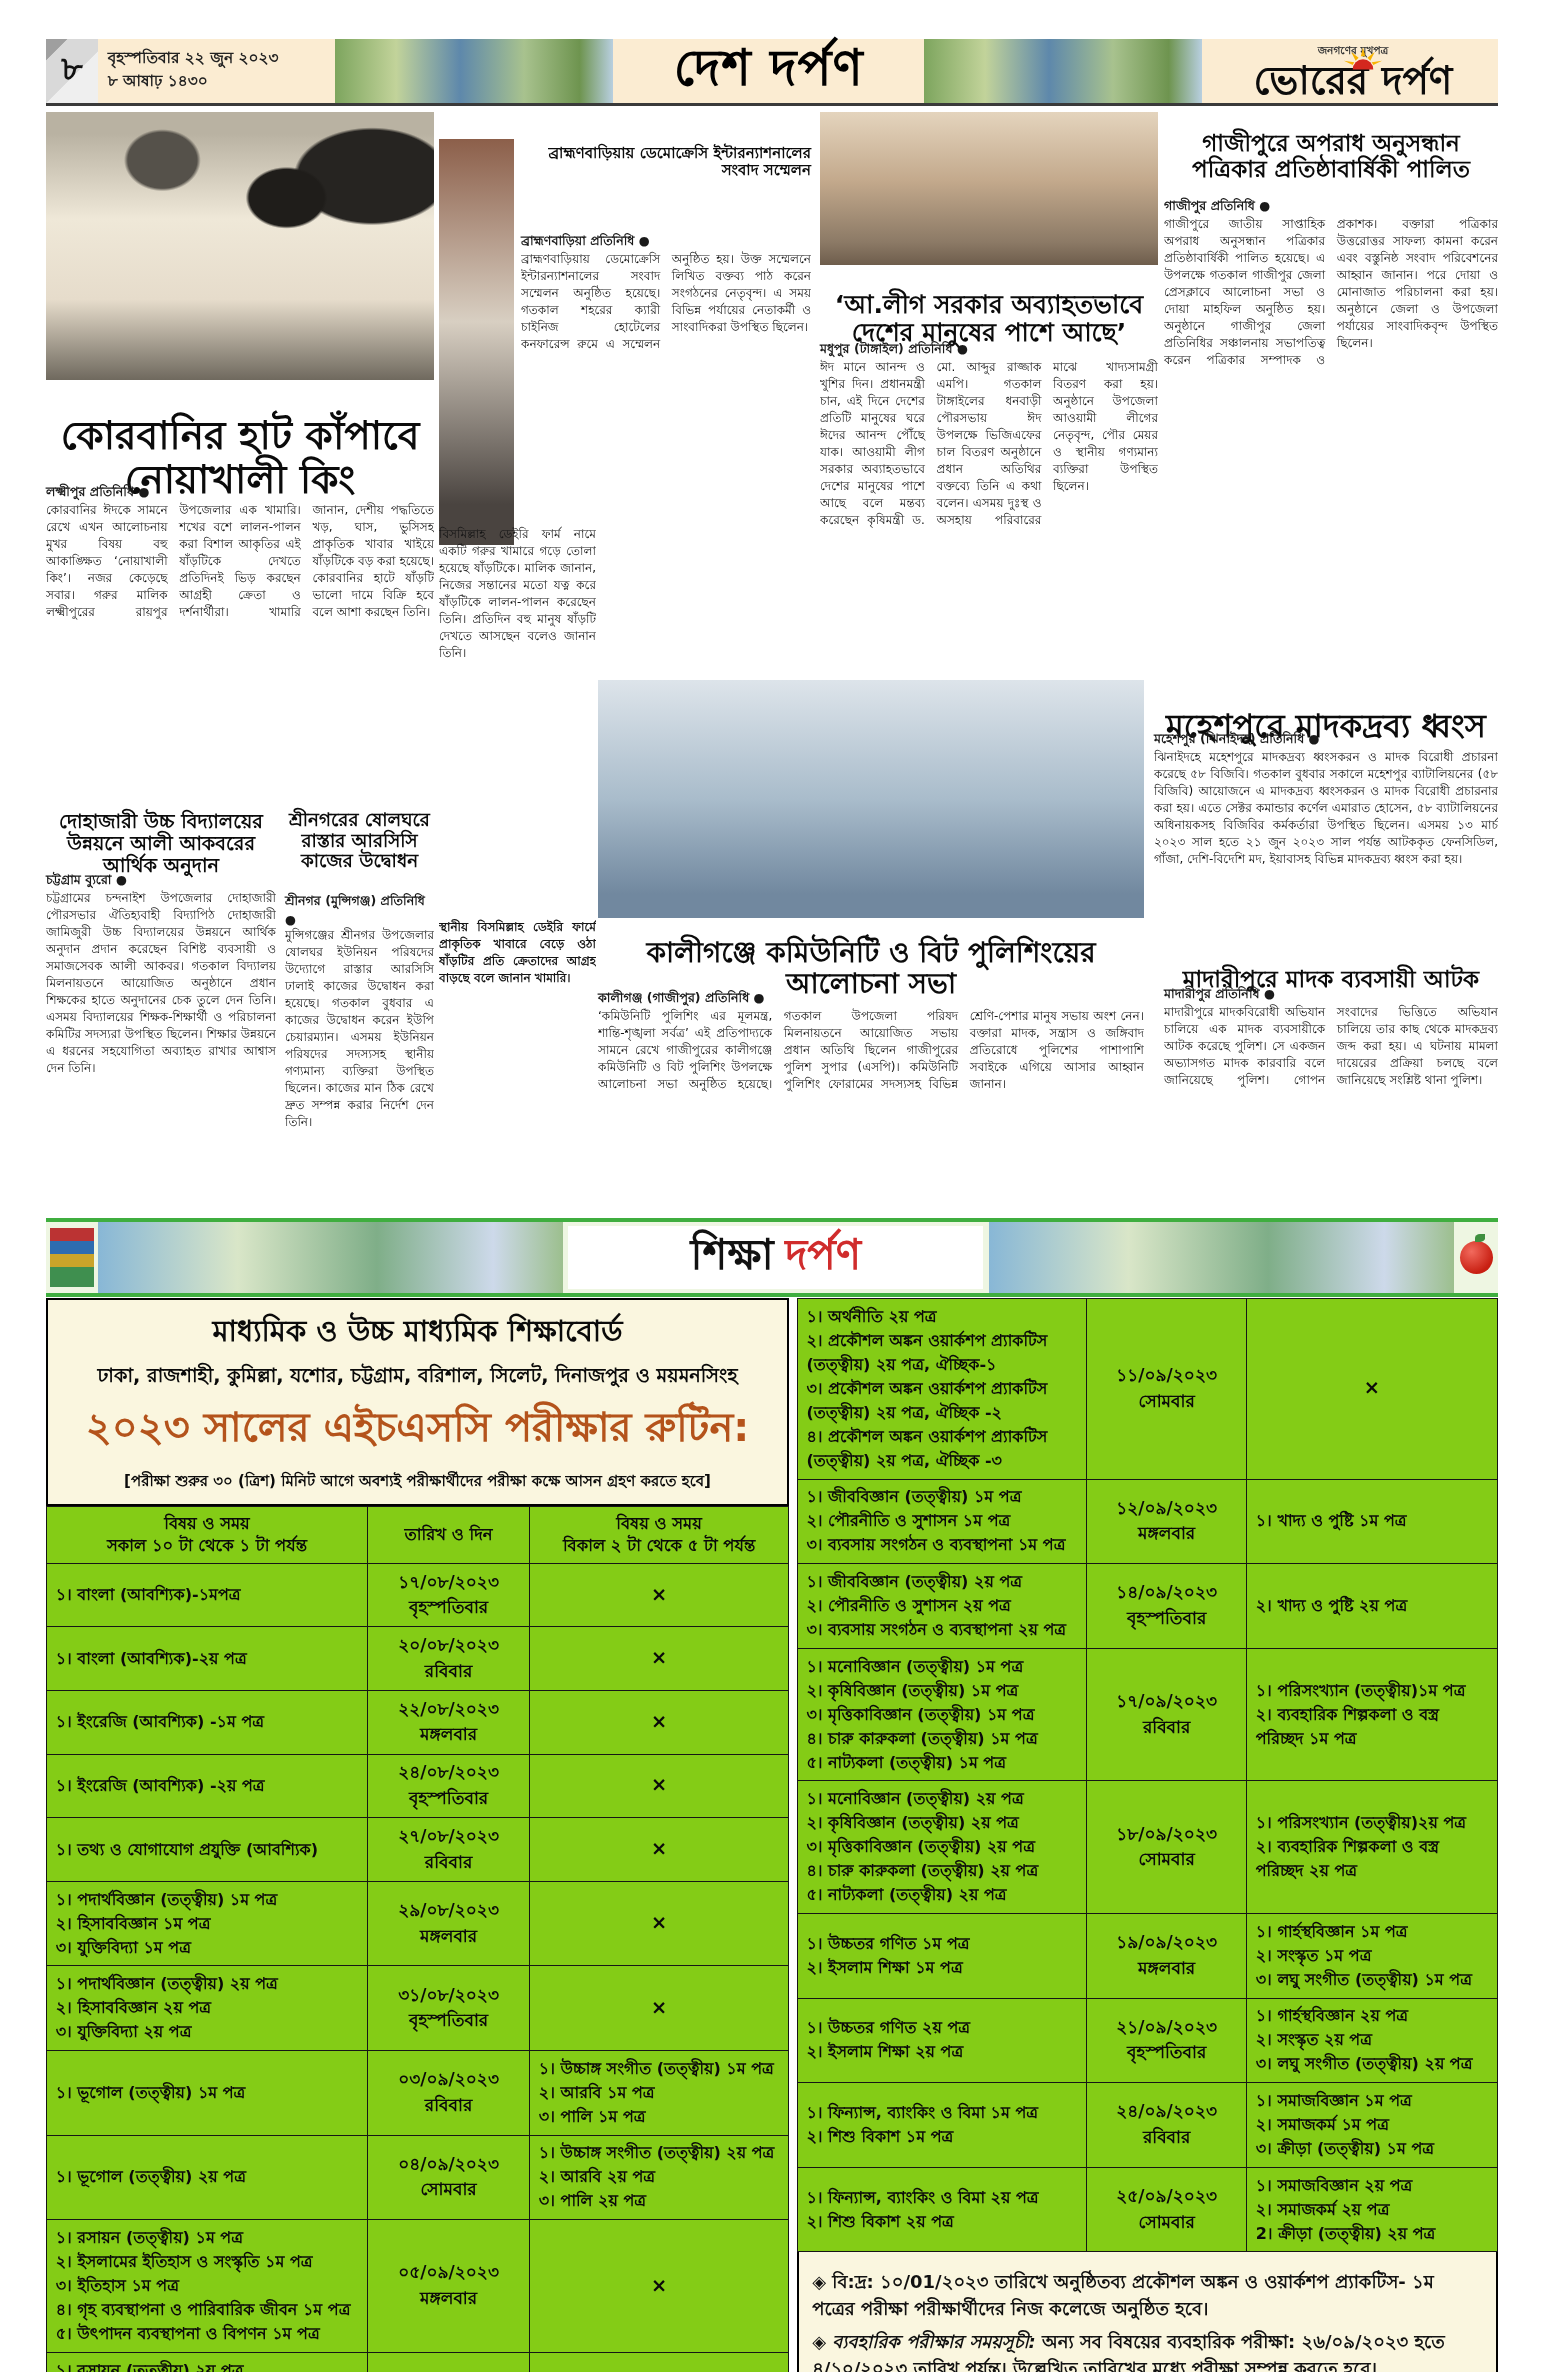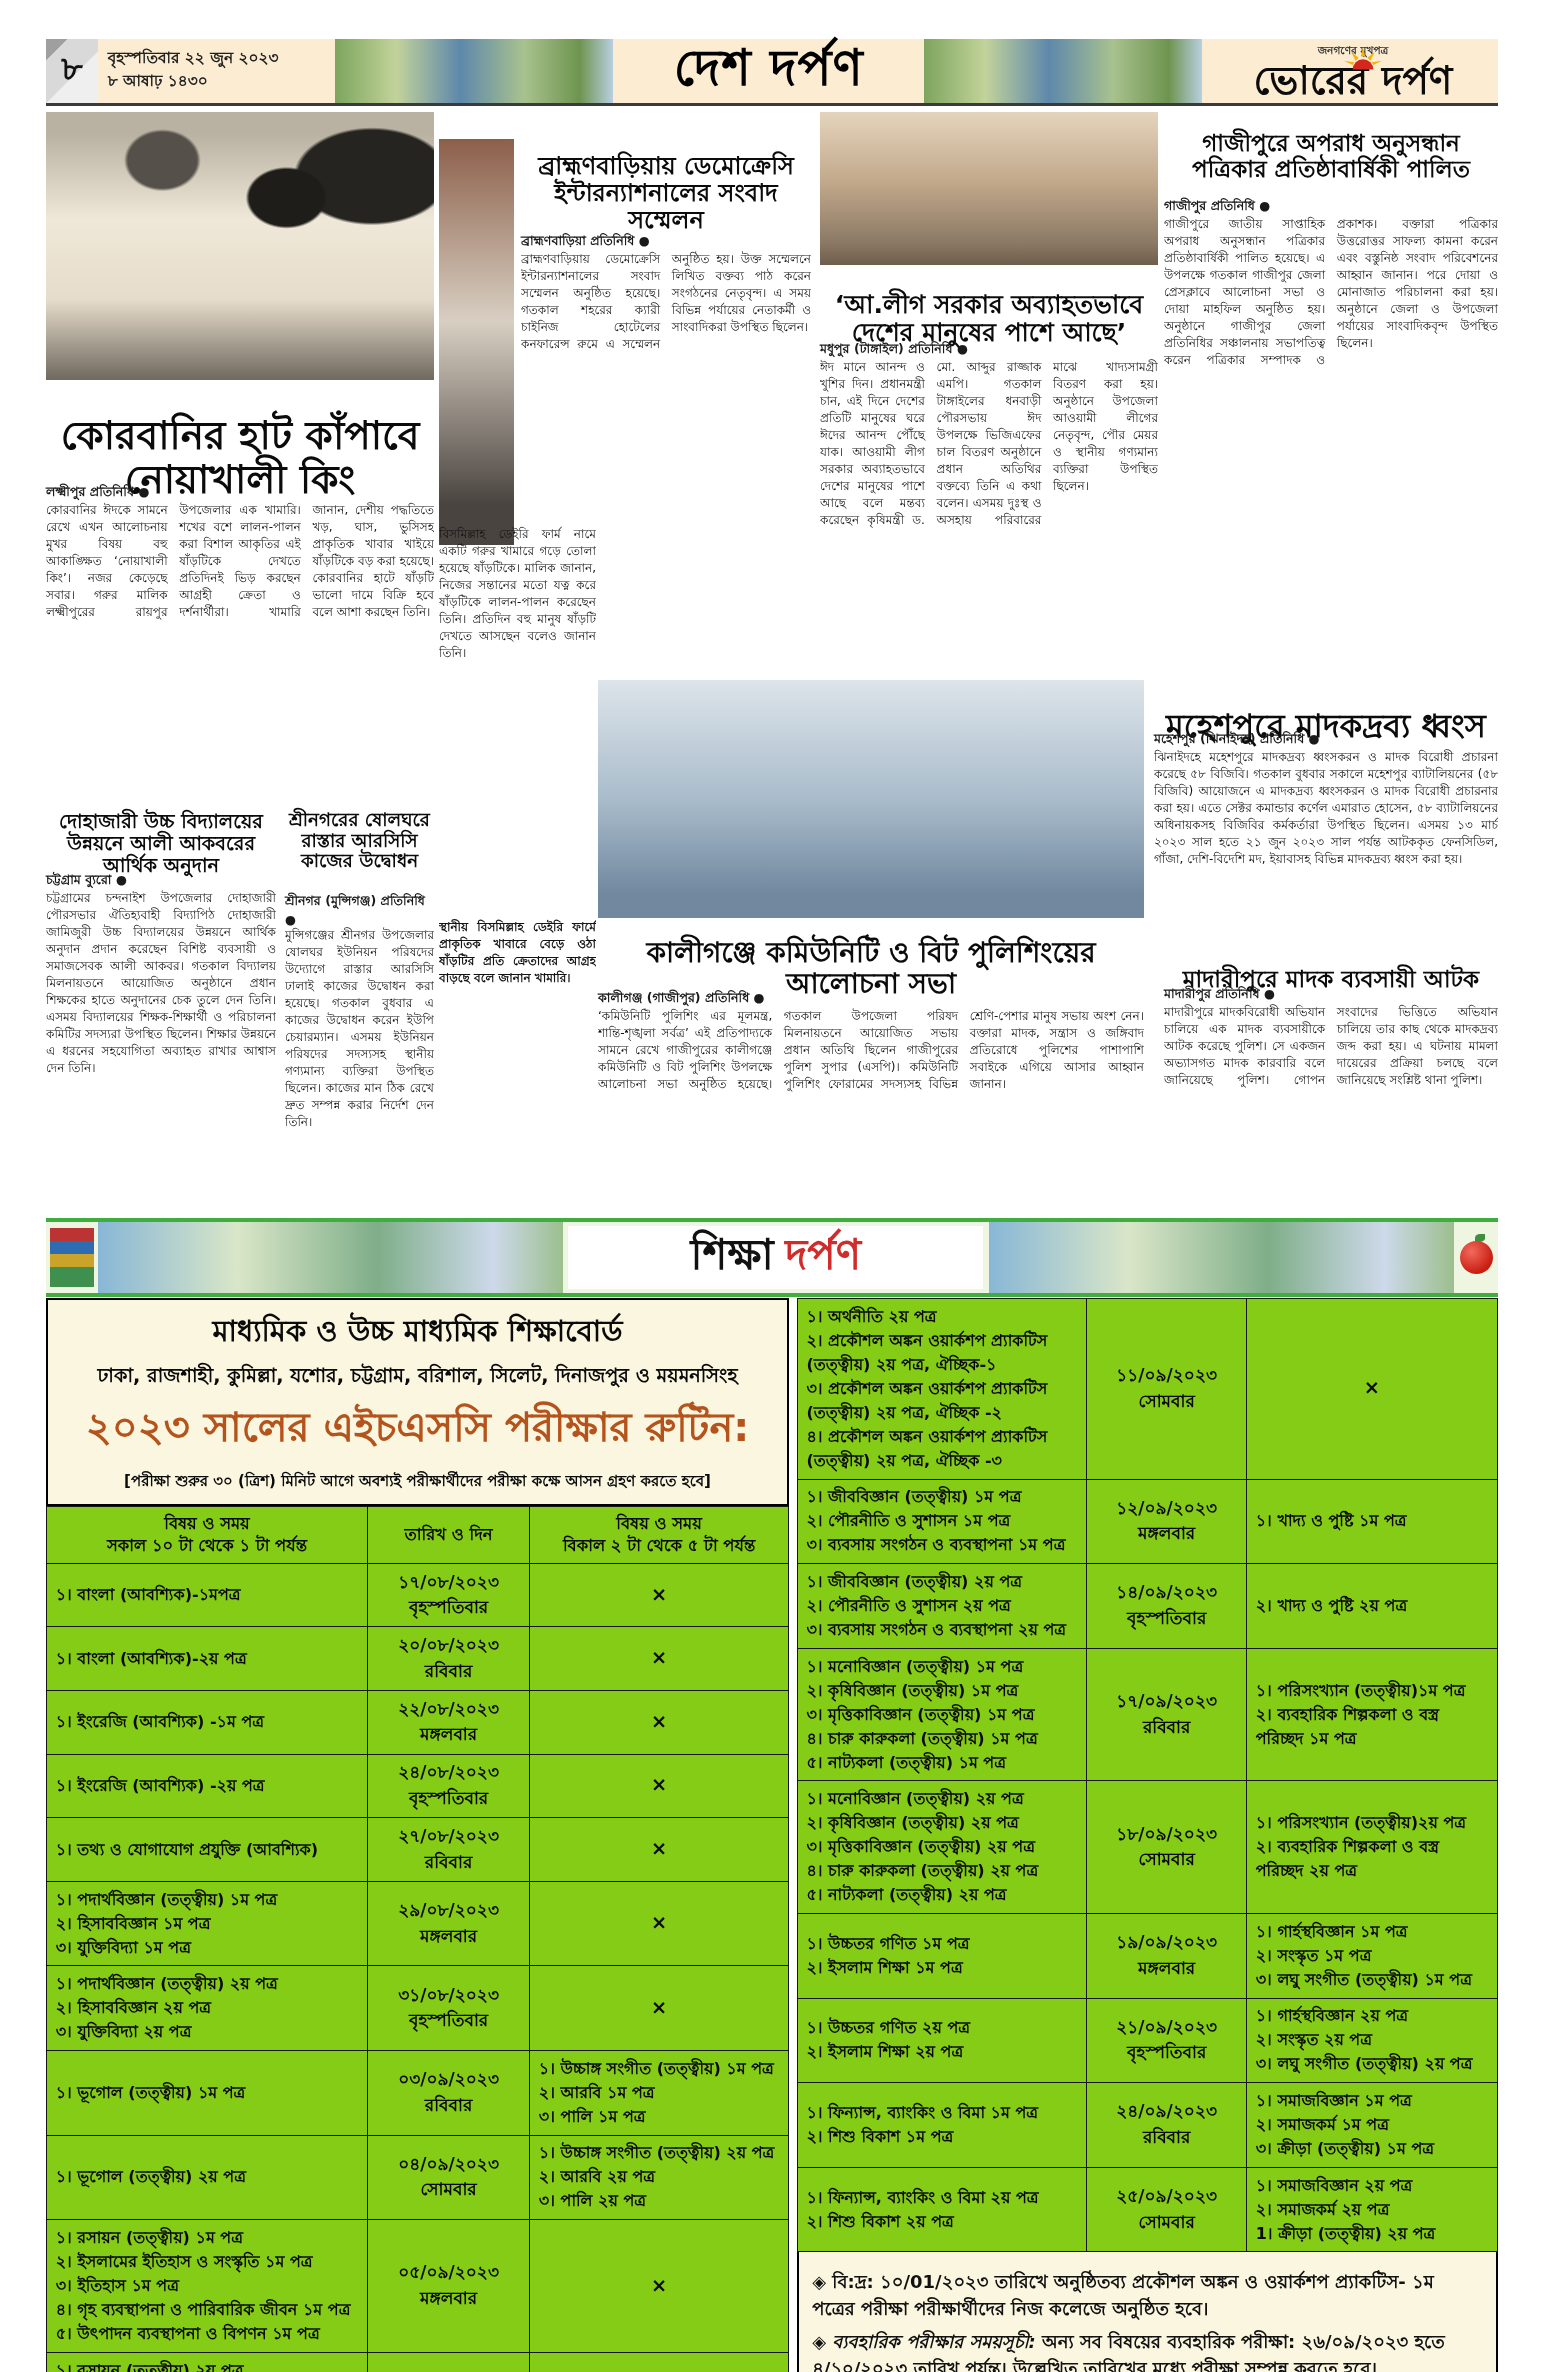--- a/index.html
+++ b/index.html
@@ -115,21 +115,21 @@
 
     <div class="abs photo cow-photo" style="left:0;top:0;width:388px;height:268px;"></div>
     <h1 class="abs headline" style="left:0;top:276px;width:388px;font-size:39px;">কোরবানির হাট কাঁপাবে নোয়াখালী কিং</h1>
     <div class="abs byline" style="left:0;top:369px;width:388px;">লক্ষ্মীপুর প্রতিনিধি ●</div>
     <div class="abs body-txt cols3" style="left:0;top:390px;width:388px;height:284px;">কোরবানির ঈদকে সামনে রেখে এখন আলোচনায় মুখর বিষয় বহু আকাঙ্ক্ষিত ‘নোয়াখালী কিং’। নজর কেড়েছে সবার। গরুর মালিক লক্ষ্মীপুরের রায়পুর উপজেলার এক খামারি। শখের বশে লালন-পালন করা বিশাল আকৃতির এই ষাঁড়টিকে দেখতে প্রতিদিনই ভিড় করছেন আগ্রহী ক্রেতা ও দর্শনার্থীরা। খামারি জানান, দেশীয় পদ্ধতিতে খড়, ঘাস, ভুসিসহ প্রাকৃতিক খাবার খাইয়ে ষাঁড়টিকে বড় করা হয়েছে। কোরবানির হাটে ষাঁড়টি ভালো দামে বিক্রি হবে বলে আশা করছেন তিনি।</div>
 
     <div class="abs photo closeup-photo" style="left:393px;top:27px;width:75px;height:406px;"></div>
     <div class="abs body-txt" style="left:393px;top:414px;width:157px;height:359px;">বিসমিল্লাহ ডেইরি ফার্ম নামে একটি গরুর খামারে গড়ে তোলা হয়েছে ষাঁড়টিকে। মালিক জানান, নিজের সন্তানের মতো যত্ন করে ষাঁড়টিকে লালন-পালন করেছেন তিনি। প্রতিদিন বহু মানুষ ষাঁড়টি দেখতে আসছেন বলেও জানান তিনি।</div>
     <div class="abs body-txt" style="left:393px;top:807px;width:157px;height:295px;font-weight:bold;">স্থানীয় বিসমিল্লাহ ডেইরি ফার্মে প্রাকৃতিক খাবারে বেড়ে ওঠা ষাঁড়টির প্রতি ক্রেতাদের আগ্রহ বাড়ছে বলে জানান খামারি।</div>
 
-    <h2 class="abs headline" style="left:475px;top:21px;width:290px;font-size:24px;">ব্রাহ্মণবাড়িয়ায় ডেমোক্রেসি ইন্টারন্যাশনালের সংবাদ সম্মেলন</h2>
+    <h2 class="abs headline" style="left:475px;top:21px;width:290px;font-size:15px;text-align:right;">ব্রাহ্মণবাড়িয়ায় ডেমোক্রেসি ইন্টারন্যাশনালের সংবাদ সম্মেলন</h2>
     <div class="abs byline" style="left:475px;top:118px;width:290px;">ব্রাহ্মণবাড়িয়া প্রতিনিধি ●</div>
     <div class="abs body-txt cols2" style="left:475px;top:139px;width:290px;height:288px;">ব্রাহ্মণবাড়িয়ায় ডেমোক্রেসি ইন্টারন্যাশনালের সংবাদ সম্মেলন অনুষ্ঠিত হয়েছে। গতকাল শহরের ক্যারী চাইনিজ হোটেলের কনফারেন্স রুমে এ সম্মেলন অনুষ্ঠিত হয়। উক্ত সম্মেলনে লিখিত বক্তব্য পাঠ করেন সংগঠনের নেতৃবৃন্দ। এ সময় বিভিন্ন পর্যায়ের নেতাকর্মী ও সাংবাদিকরা উপস্থিত ছিলেন।</div>
 
     <div class="abs photo press-photo" style="left:774px;top:0;width:338px;height:153px;"></div>
     <h2 class="abs headline" style="left:774px;top:158px;width:338px;font-size:25px;">‘আ.লীগ সরকার অব্যাহতভাবে দেশের মানুষের পাশে আছে’</h2>
     <div class="abs byline" style="left:774px;top:226px;width:338px;">মধুপুর (টাঙ্গাইল) প্রতিনিধি ●</div>
     <div class="abs body-txt cols3" style="left:774px;top:247px;width:338px;height:315px;">ঈদ মানে আনন্দ ও খুশির দিন। প্রধানমন্ত্রী চান, এই দিনে দেশের প্রতিটি মানুষের ঘরে ঈদের আনন্দ পৌঁছে যাক। আওয়ামী লীগ সরকার অব্যাহতভাবে দেশের মানুষের পাশে আছে বলে মন্তব্য করেছেন কৃষিমন্ত্রী ড. মো. আব্দুর রাজ্জাক এমপি। গতকাল টাঙ্গাইলের ধনবাড়ী পৌরসভায় ঈদ উপলক্ষে ভিজিএফের চাল বিতরণ অনুষ্ঠানে প্রধান অতিথির বক্তব্যে তিনি এ কথা বলেন। এসময় দুঃস্থ ও অসহায় পরিবারের মাঝে খাদ্যসামগ্রী বিতরণ করা হয়। অনুষ্ঠানে উপজেলা আওয়ামী লীগের নেতৃবৃন্দ, পৌর মেয়র ও স্থানীয় গণ্যমান্য ব্যক্তিরা উপস্থিত ছিলেন।</div>
 
     <div class="abs photo police-photo" style="left:552px;top:568px;width:546px;height:238px;"></div>
     <h2 class="abs headline" style="left:552px;top:813px;width:546px;font-size:28px;margin-top:12px;">কালীগঞ্জে কমিউনিটি ও বিট পুলিশিংয়ের আলোচনা সভা</h2>
@@ -468,21 +468,21 @@
                 <div>১। ফিন্যান্স, ব্যাংকিং ও বিমা ২য় পত্র</div>
                 <div>২। শিশু বিকাশ ২য় পত্র</div>
               </td>
               <td class="c-date">
                 <div>২৫/০৯/২০২৩</div>
                 <div>সোমবার</div>
               </td>
               <td class="c-aft">
                 <div>১। সমাজবিজ্ঞান ২য় পত্র</div>
                 <div>২। সমাজকর্ম ২য় পত্র</div>
-                <div>1। ক্রীড়া (তত্ত্বীয়) ২য় পত্র</div>
+                <div>2। ক্রীড়া (তত্ত্বীয়) ২য় পত্র</div>
               </td>
             </tr>
           </tbody>
       </table>
       <div class="notes-box" id="routine-notes">
           <div class="note"><span class="note-prefix">◈ বি:দ্র: </span><span>১০/01/২০২৩ তারিখে অনুষ্ঠিতব্য প্রকৌশল অঙ্কন ও ওয়ার্কশপ প্র্যাকটিস- ১ম পত্রের পরীক্ষা পরীক্ষার্থীদের নিজ কলেজে অনুষ্ঠিত হবে।</span></div>
           <div class="note"><span class="note-prefix">◈ ব্যবহারিক পরীক্ষার সময়সূচী: </span><span>অন্য সব বিষয়ের ব্যবহারিক পরীক্ষা: ২৬/০৯/২০২৩ হতে ৪/১০/২০২৩ তারিখ পর্যন্ত। উল্লেখিত তারিখের মধ্যে পরীক্ষা সম্পন্ন করতে হবে।</span></div>
         </div>
 
     </div>

